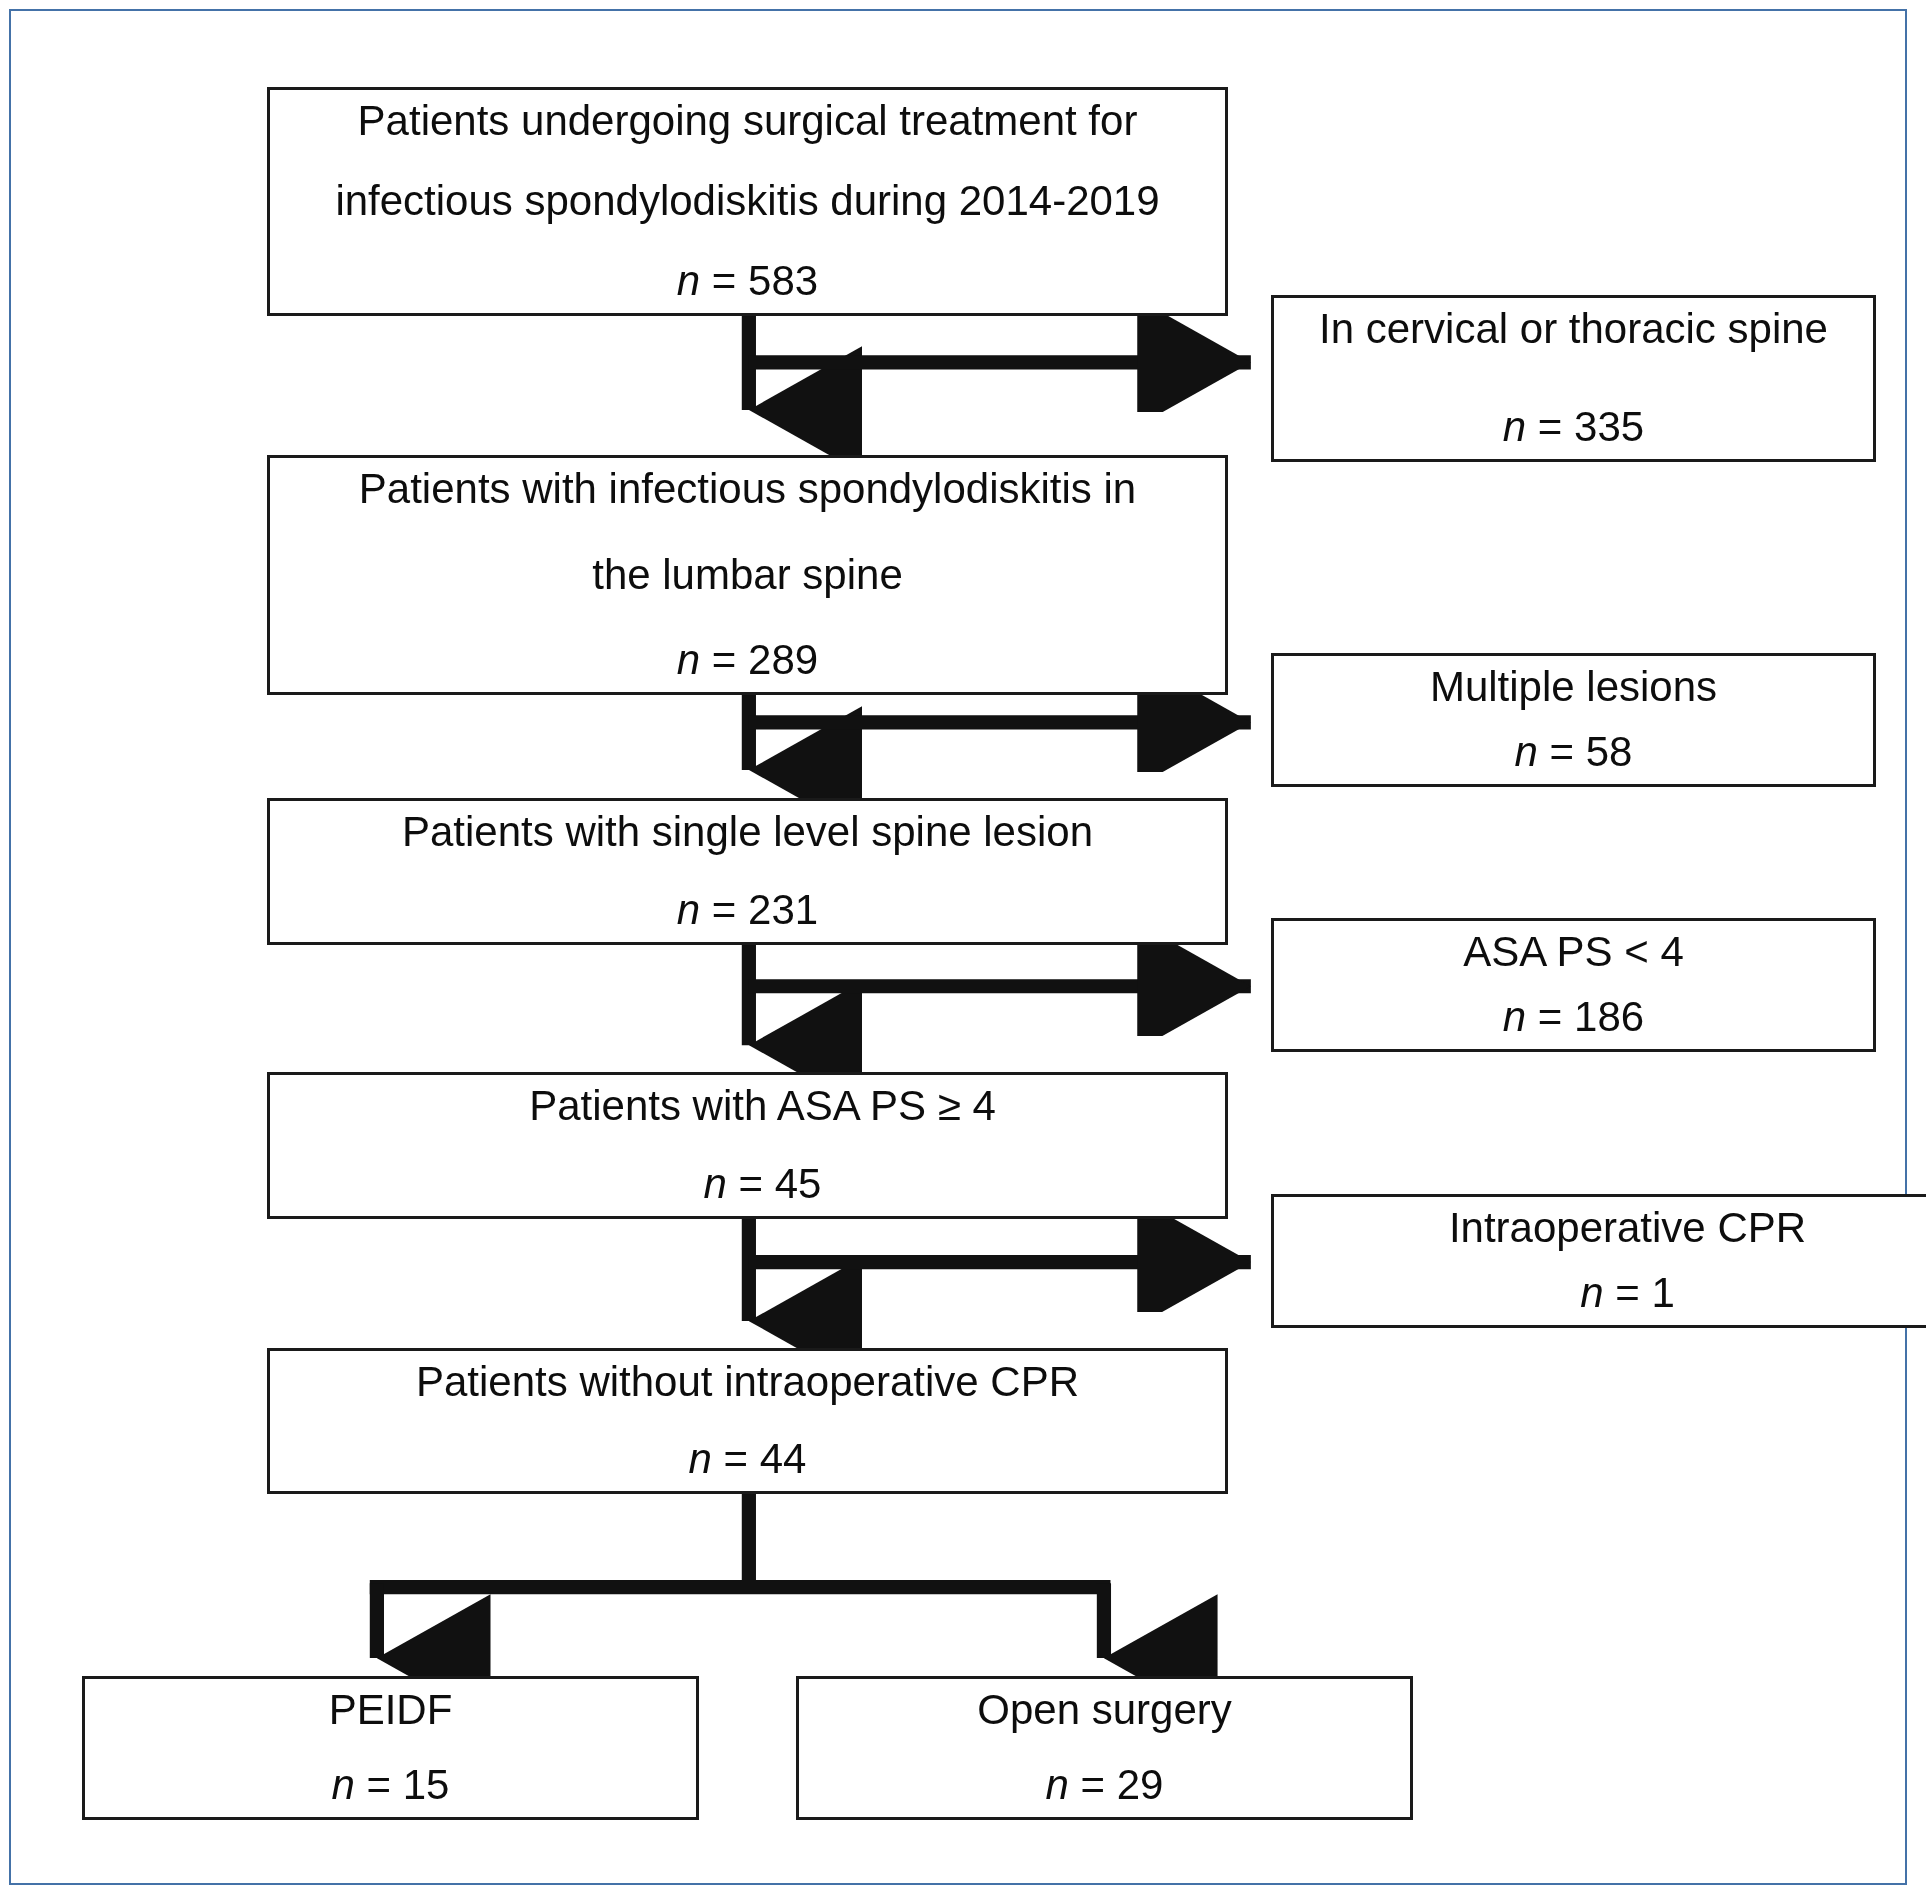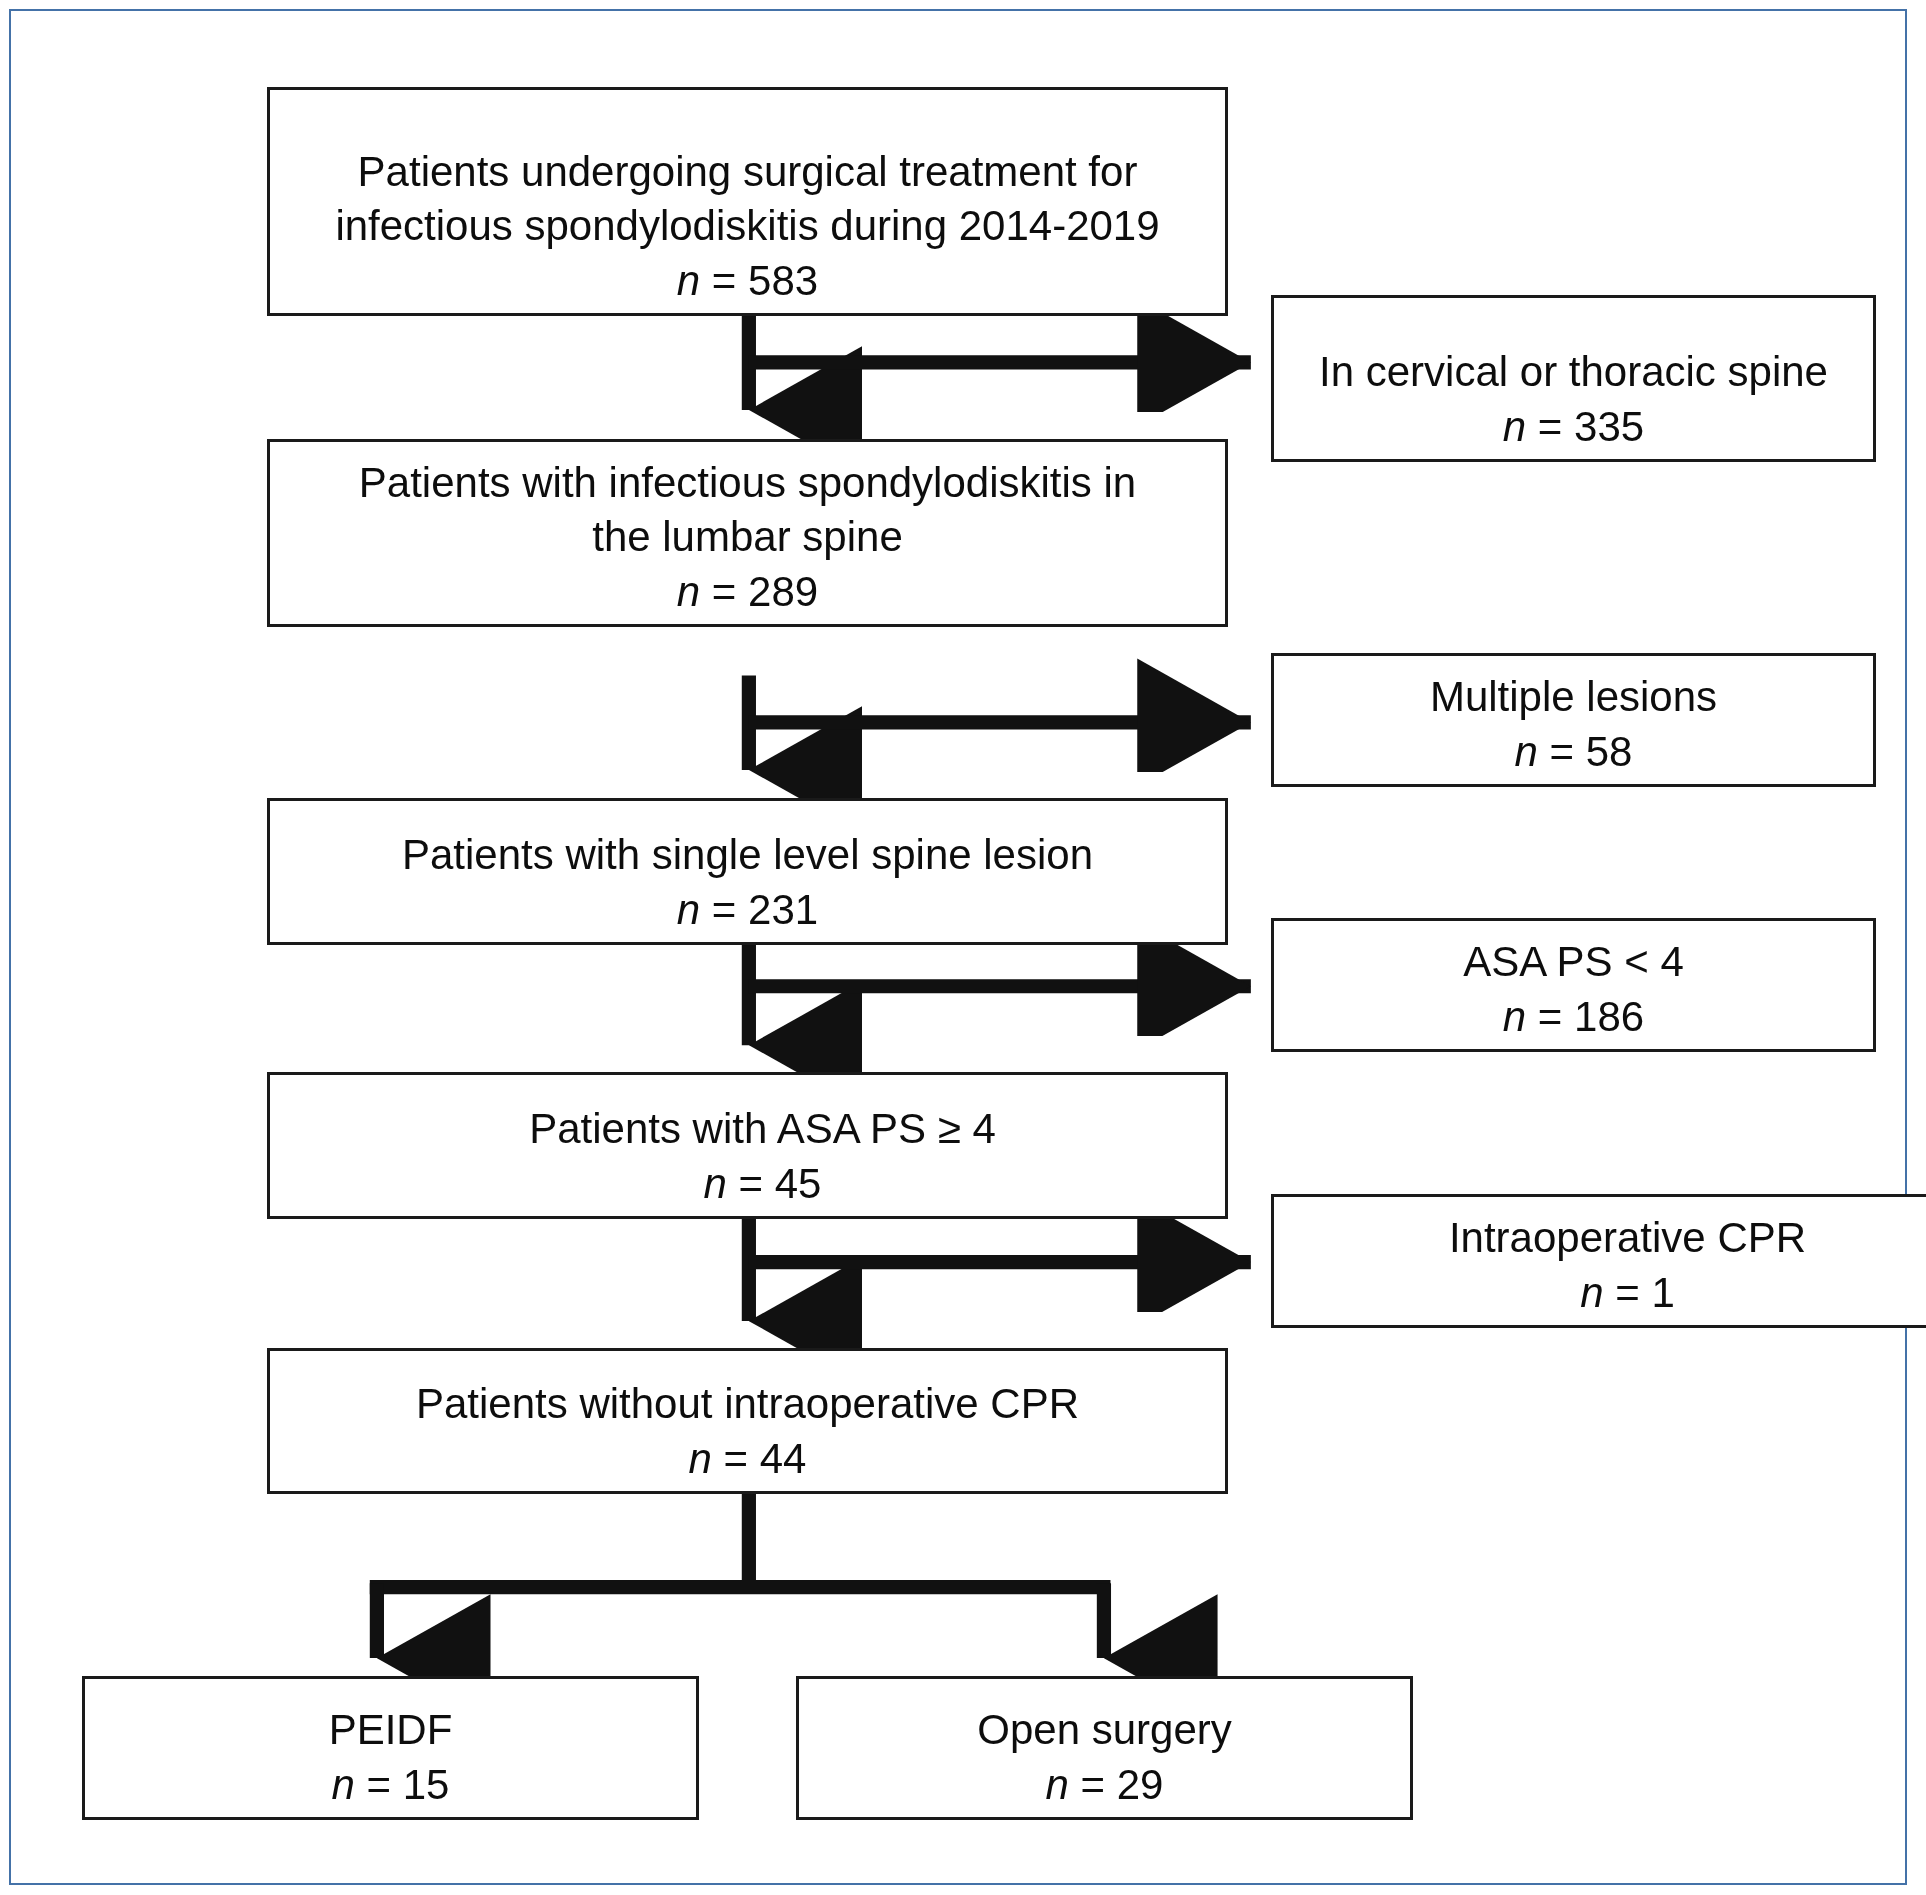--- a/index.html
+++ b/index.html
@@ -36,21 +36,21 @@
     pointer-events: none;
   }
   .node {
     position: absolute;
     box-sizing: border-box;
     border: 3.3px solid #1a1a1a;
     background: #ffffff;
     display: flex;
     flex-direction: column;
     align-items: center;
-    justify-content: flex-end;
+    justify-content: space-between;
     text-align: center;
     color: #0d0d0d;
     line-height: 1.30;
     padding: 4.4px 14px;
   }
   .node .line {
     display: block;
     white-space: nowrap;
   }
   .node .nline {
@@ -107,21 +107,21 @@
       <line x1="2021" y1="2898" x2="2021" y2="3035" stroke="#111111" stroke-width="26" marker-end="url(#ah-down)"></line>
     </g>
   </svg>
 
   <div class="node main-node" style="left:267px; top:87px; width:961px; height:229px;">
     <span class="line">Patients undergoing surgical treatment for</span>
     <span class="line">infectious spondylodiskitis during 2014-2019</span>
     <span class="nline"><i>n</i><span> = </span><span>583</span></span>
   </div>
 
-  <div class="node main-node" style="left:267px; top:439px; width:961px; height:188px;">
+  <div class="node main-node" style="left:267px; top:455px; width:961px; height:240px;">
     <span class="line">Patients with infectious spondylodiskitis in</span>
     <span class="line">the lumbar spine</span>
     <span class="nline"><i>n</i><span> = </span><span>289</span></span>
   </div>
 
   <div class="node main-node" style="left:267px; top:798px; width:961px; height:147px;">
     <span class="line">Patients with single level spine lesion</span>
     <span class="nline"><i>n</i><span> = </span><span>231</span></span>
   </div>
 

